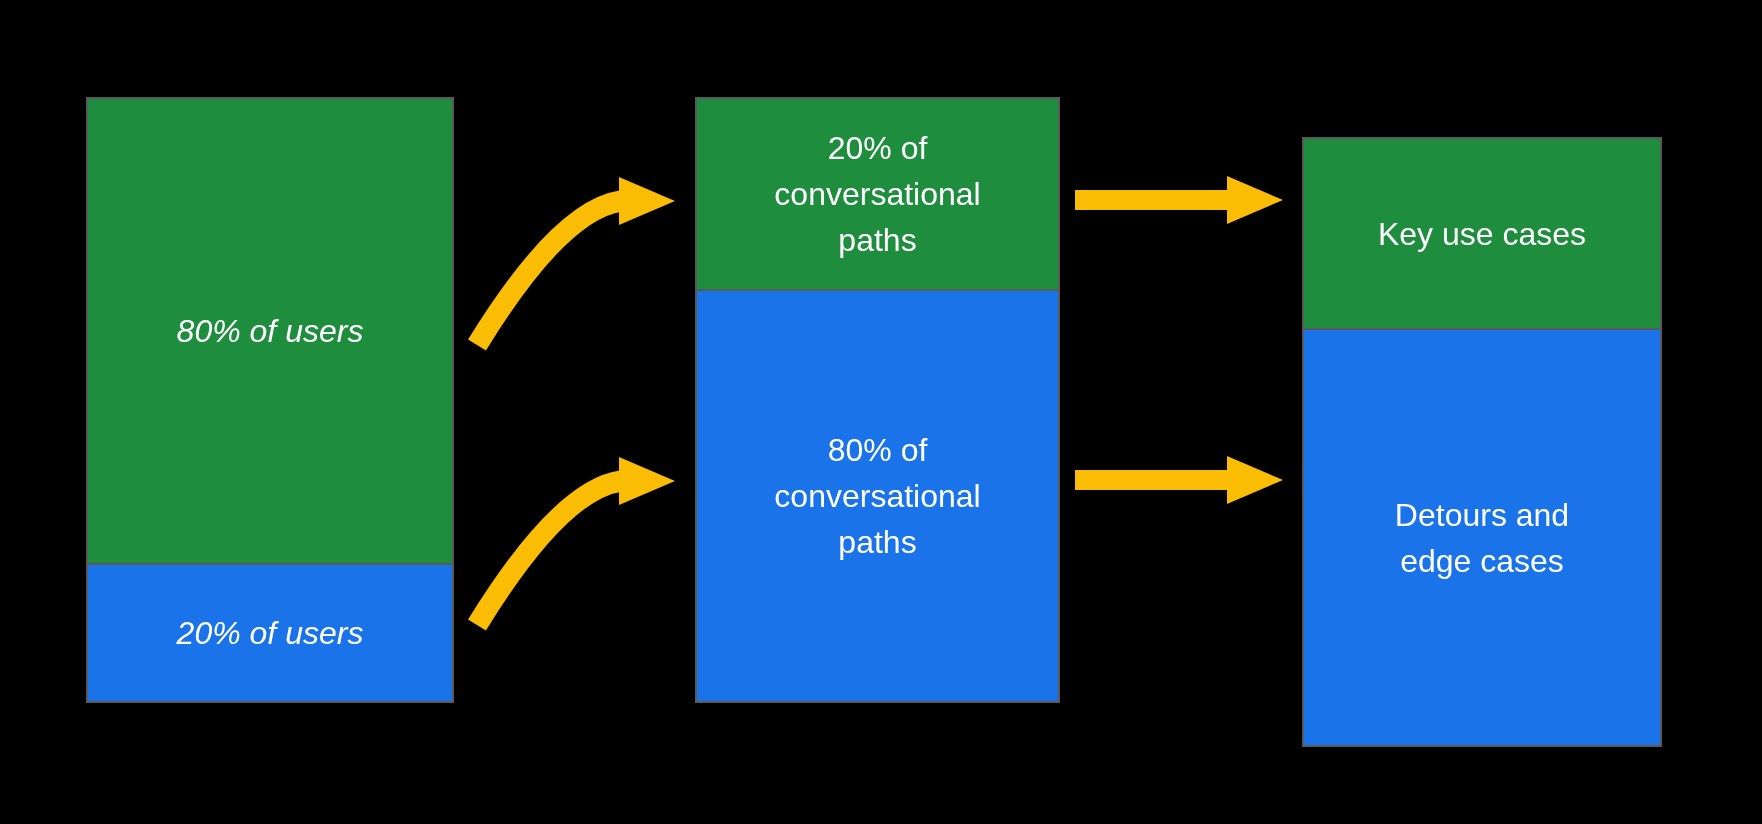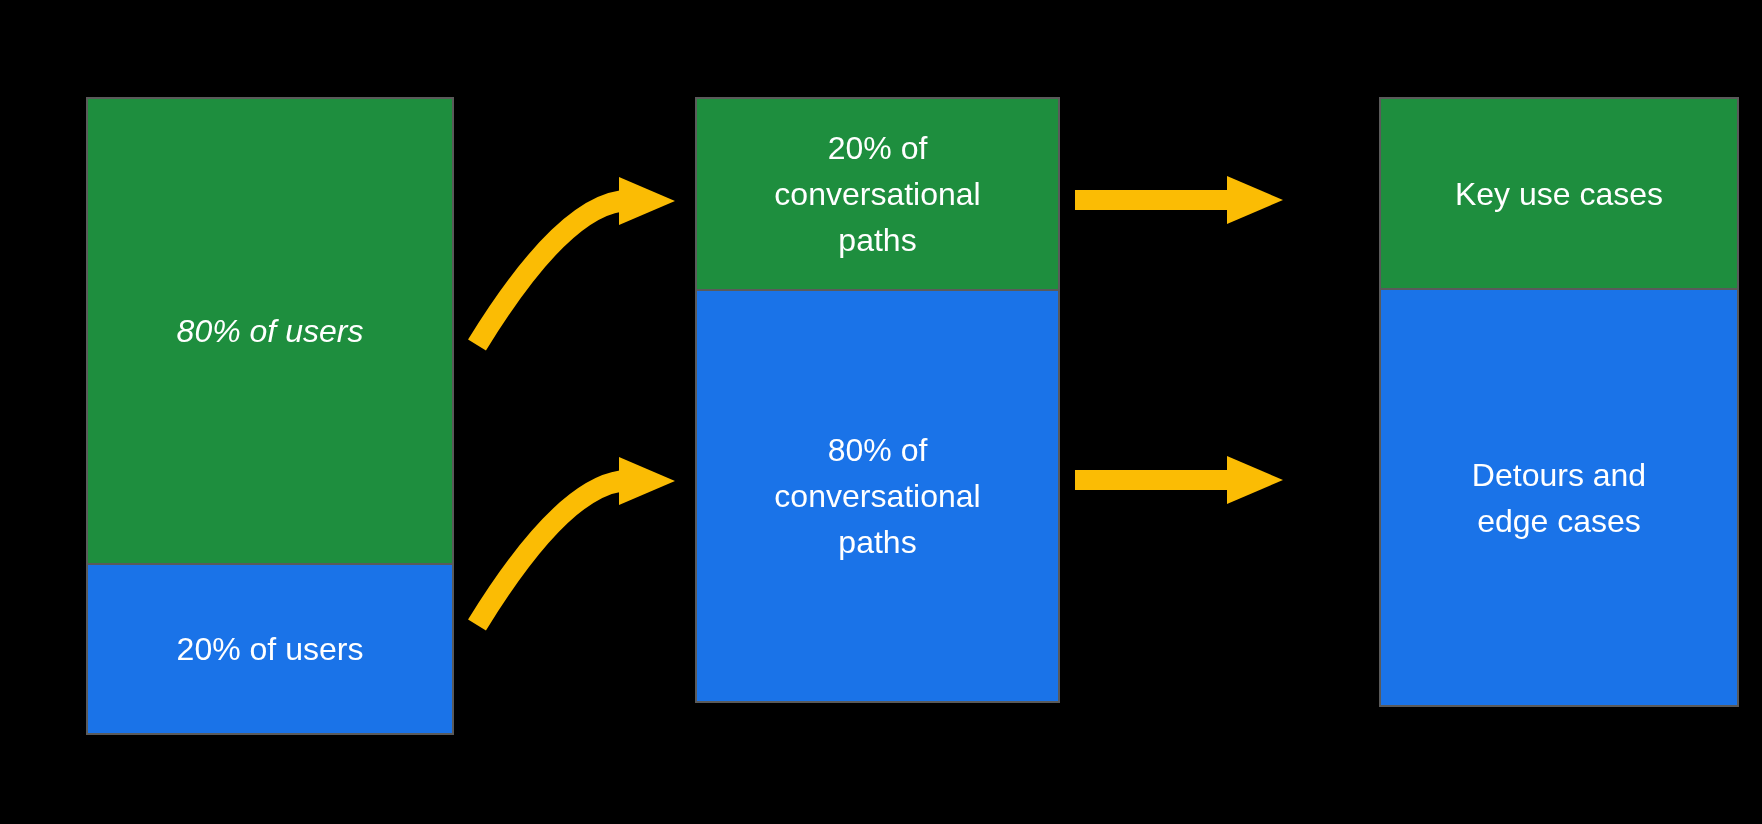--- a/index.html
+++ b/index.html
@@ -14,37 +14,37 @@
     background: #000000;
     overflow: hidden;
     font-family: "Liberation Sans", sans-serif;
   }
   .col {
     position: absolute;
     top: 97px;
   }
   .col-1 { left: 86px;   width: 368px; }
   .col-2 { left: 695px;  width: 365px; }
-  .col-3 { left: 1379px; width: 360px; }
+  .col-3 { left: 1302px; width: 360px; margin-top: 40px; }
 
   .section {
     box-sizing: border-box;
     border: 2px solid #5a5a5a;
     display: flex;
     align-items: center;
     justify-content: center;
     text-align: center;
   }
   .section + .section { margin-top: -2px; }
 
   .fill-green { background: #1e8e3e; }
   .fill-blue  { background: #1a73e8; }
 
   .col-1 .sec-top    { height: 468px; font-style: italic; }
-  .col-1 .sec-bottom { height: 172px; }
+  .col-1 .sec-bottom { height: 140px; font-style: italic; }
   .col-2 .sec-top    { height: 194px; }
   .col-2 .sec-bottom { height: 414px; }
   .col-3 .sec-top    { height: 193px; }
   .col-3 .sec-bottom { height: 419px; justify-content: center; }
 
   .lbl {
     color: #ffffff;
     font-size: 32px;
     line-height: 46px;
     font-weight: 400;

